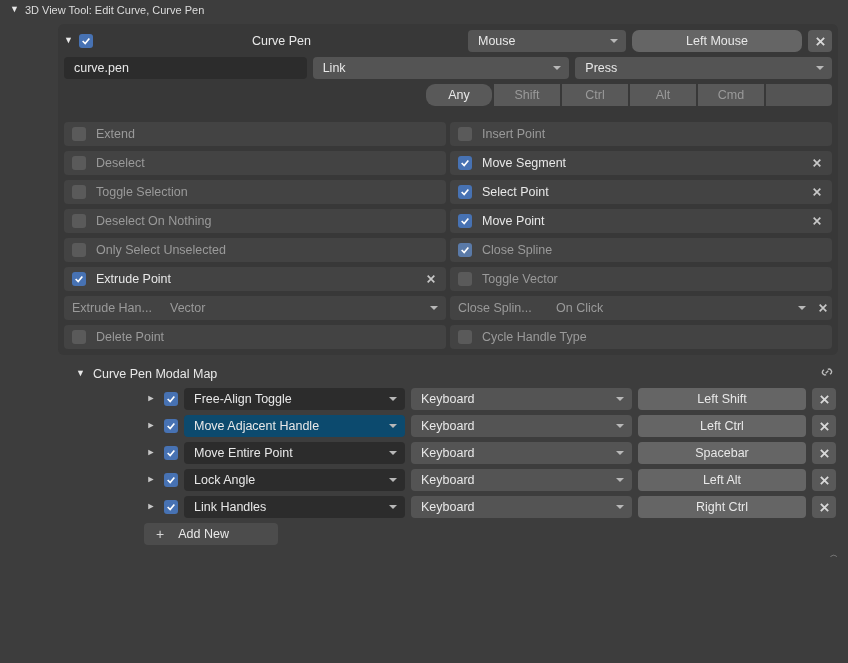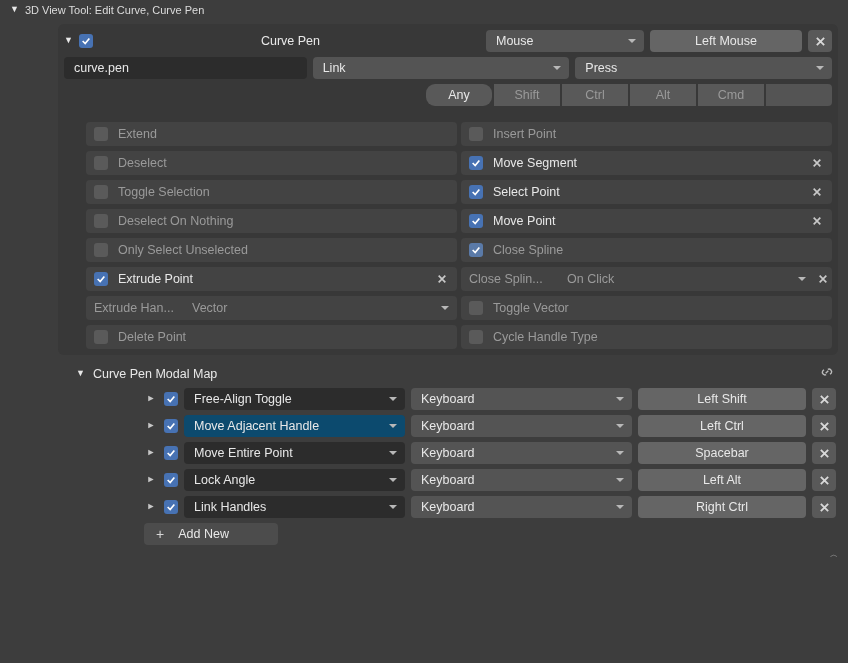--- a/index.html
+++ b/index.html
@@ -38,21 +38,21 @@
   .chip.dim{color:var(--text-dim);}
   .chip.sel{padding-right:24px;position:relative;}
   .chip.sel::after{content:"";position:absolute;right:8px;top:50%;width:0;height:0;border-left:4px solid transparent;border-right:4px solid transparent;border-top:4.5px solid #b8b8b8;transform:translateY(-50%);}  
   .xbtn{width:24px;height:22px;border-radius:4px;background:var(--btn);display:flex;align-items:center;justify-content:center;flex:none;}
   .xbtn svg{width:11px;height:11px;stroke:#d8d8d8;stroke-width:2;fill:none;}
   .modrow{display:flex;gap:2px;justify-content:flex-end;}
   .modrow .chip{min-width:66px;justify-content:center;border-radius:0;}
   .modrow .chip:first-child{border-top-left-radius:4px;border-bottom-left-radius:4px;border-radius:9px;}
   .modrow .chip:last-child{border-top-right-radius:4px;border-bottom-right-radius:4px;}
   .modrow .empty{min-width:66px;background:var(--row);}
-  .cols{display:flex;gap:4px;margin-left:22px;}
+  .cols{display:flex;gap:4px;}
   .col{flex:1;display:flex;flex-direction:column;gap:5px;}
   .optrow{background:var(--row-dim);border-radius:4px;height:24px;display:flex;align-items:center;padding:0 6px 0 8px;gap:10px;}
   .optrow.split{padding:0;gap:0;}
   .optrow.split>*{height:100%;display:flex;align-items:center;}
   .optrow .lab{flex:1;}
   .optrow .lab.dim{color:var(--text-dim);}
   .optrow .lab.on{color:var(--text);}
   .optrow .xin{width:18px;display:flex;justify-content:center;cursor:pointer;}
   .optrow .xin svg{width:10px;height:10px;stroke:#c8c8c8;stroke-width:2;fill:none;}
   .sub{margin:0 10px 2px 58px;}
@@ -84,21 +84,21 @@
     <span class="tri">▼</span>
     <span class="chk on">
       <svg viewBox="0 0 12 12">
           <path d="M2 6 L5 9 L10 3" stroke="#fff" stroke-width="2" fill="none"></path>
         </svg>
     </span>
     <span class="grow" style="padding-left:2px;">Curve Pen</span>
     <div class="chip sel" style="width:158px;">
         <span>Mouse</span>
       </div>
-    <div class="chip btnL" style="width:152px;">
+    <div class="chip btnL" style="width:170px;border-radius:7px;">
         <span>Left Mouse</span>
       </div>
     <div class="xbtn">
       <svg viewBox="0 0 12 12">
           <path d="M2 2 L10 10 M10 2 L2 10"></path>
         </svg>
     </div>
   </div>
 
   <div class="line">
@@ -225,34 +225,34 @@
           </span>
         </div>
         <div class="optrow">
           <span class="chk on" style="background:#5a7aa8">
             <svg viewBox="0 0 12 12">
               <path d="M2 6 L5 9 L10 3" stroke="#fff" stroke-width="2" fill="none"></path>
             </svg>
           </span>
           <span class="lab dim">Close Spline</span>
         </div>
+        <div class="optrow">
+          <span class="chk dim"></span>
+          <span class="lab dim">Toggle Vector</span>
+        </div>
         <div class="optrow split">
           <span class="lab dim" style="padding:0 8px;flex:0 0 96px;">Close Splin...</span>
           <div class="chip sel dim" style="flex:1;border-radius:0 4px 4px 0;background:transparent;">
             <span>On Click</span>
           </div>
           <span class="xin">
             <svg viewBox="0 0 12 12">
               <path d="M2 2 L10 10 M10 2 L2 10"></path>
             </svg>
           </span>
-        </div>
-        <div class="optrow">
-          <span class="chk dim"></span>
-          <span class="lab dim">Toggle Vector</span>
         </div>
         <div class="optrow">
           <span class="chk dim"></span>
           <span class="lab dim">Cycle Handle Type</span>
         </div>
       </div>
   </div>
 </div>
 
 <div class="sub">

